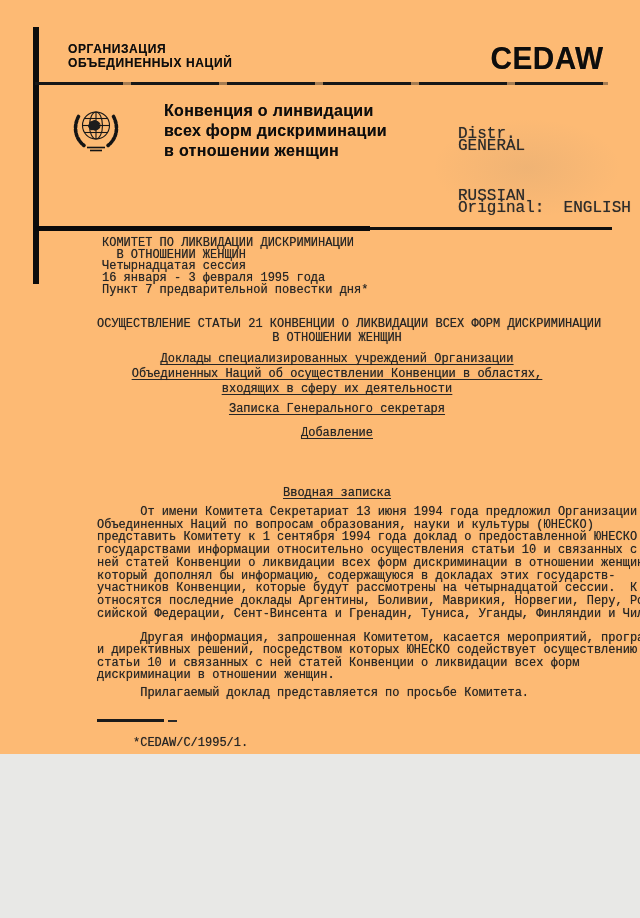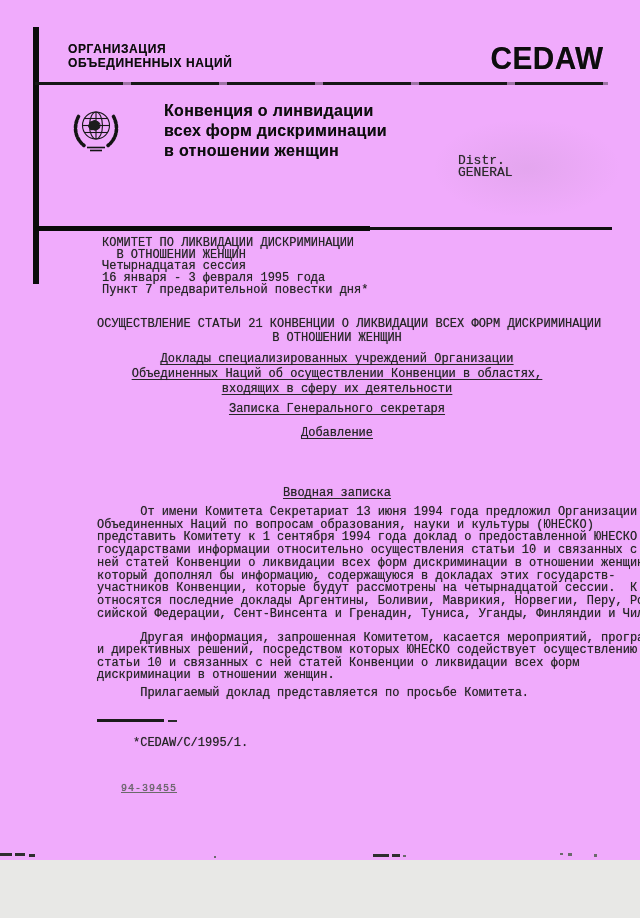--- a/index.html
+++ b/index.html
@@ -1,18 +1,18 @@
 <!DOCTYPE html>
 <html><head>
 <meta charset="utf-8">
 <style>
   html,body{margin:0;padding:0;background:#e8e8e6;}
   .page{
-    position:relative;width:640px;height:860px;margin:0 auto;
-    background:#f0abfc;overflow:hidden;
+    position:relative;width:640px;height:754px;margin:0 auto;
+    background:#fdba74;overflow:hidden;
     font-family:"Liberation Mono","DejaVu Sans Mono",monospace;
     color:#242424;
   }
   
   .tw{
     position:absolute;white-space:pre;
     font-family:"Liberation Mono","DejaVu Sans Mono",monospace;
     font-size:12px;line-height:12.6px;color:#262626;
     text-shadow:0 0 .7px rgba(25,25,25,.6);
     filter:blur(.22px);
@@ -26,21 +26,21 @@
   }
   .ctr{left:97px;width:480px;text-align:center;}
   .und{text-decoration:underline;text-underline-offset:2px;text-decoration-thickness:1.1px;}
   .left-bar{position:absolute;left:33px;top:27px;width:6px;height:257px;background:#0c0c0c;}
   .org-name{left:68px;top:42px;font-size:12px;line-height:14px;letter-spacing:.6px;}
   .cedaw{right:36px;top:40px;font-size:32px;letter-spacing:.5px;transform:scaleX(.93);transform-origin:right top;}
   .header-rule{position:absolute;left:35px;top:82px;width:573px;height:2.5px;
     background:repeating-linear-gradient(90deg,#171717 0 88px,rgba(23,23,23,.38) 88px 96px);}
   .emblem{position:absolute;left:70px;top:103px;width:52px;height:55px;filter:blur(.25px);}
   .conv-title{left:164px;top:101px;font-size:16px;line-height:20px;letter-spacing:.3px;}
-  .distr{left:458px;font-size:13px;line-height:12px;color:#2c2c2c;margin-top:27px;}
+  .distr{left:458px;font-size:16px;line-height:12px;color:#2c2c2c;}
   .g1{top:128px;} .g2{top:160px;} .g3{top:190px;}
   .thick-rule{position:absolute;left:35px;top:227px;width:577px;height:3px;background:#101010;}
   .thick-rule-l{position:absolute;left:35px;top:226px;width:335px;height:4.5px;background:#0a0a0a;}
   .committee{left:102px;top:238px;line-height:11.7px;}
   .h-main{top:318px;line-height:13.8px;}
   .h-sub{top:352px;line-height:15px;}
   .h-note{top:403px;}
   .h-add{top:427px;}
   .h-org{top:450px;line-height:13px;}
   .h-intro{top:487px;}
@@ -91,20 +91,22 @@
       </g>
     </svg>
   </div>
 
   <div class="sansb conv-title">Конвенция о линвидации
 всех форм дискриминации
 в отношении женщин</div>
 
   <div class="tw distr g1">Distr.
 GENERAL</div>
+  <div class="tw distr g3">RUSSIAN
+Original:  ENGLISH</div>
 
   <div class="thick-rule"></div>
   <div class="thick-rule-l"></div>
 
   <div class="tw committee">КОМИТЕТ ПО ЛИКВИДАЦИИ ДИСКРИМИНАЦИИ
   В ОТНОШЕНИИ ЖЕНЩИН
 Четырнадцатая сессия
 16 января - 3 февраля 1995 года
 Пункт 7 предварительной повестки дня*</div>
 

